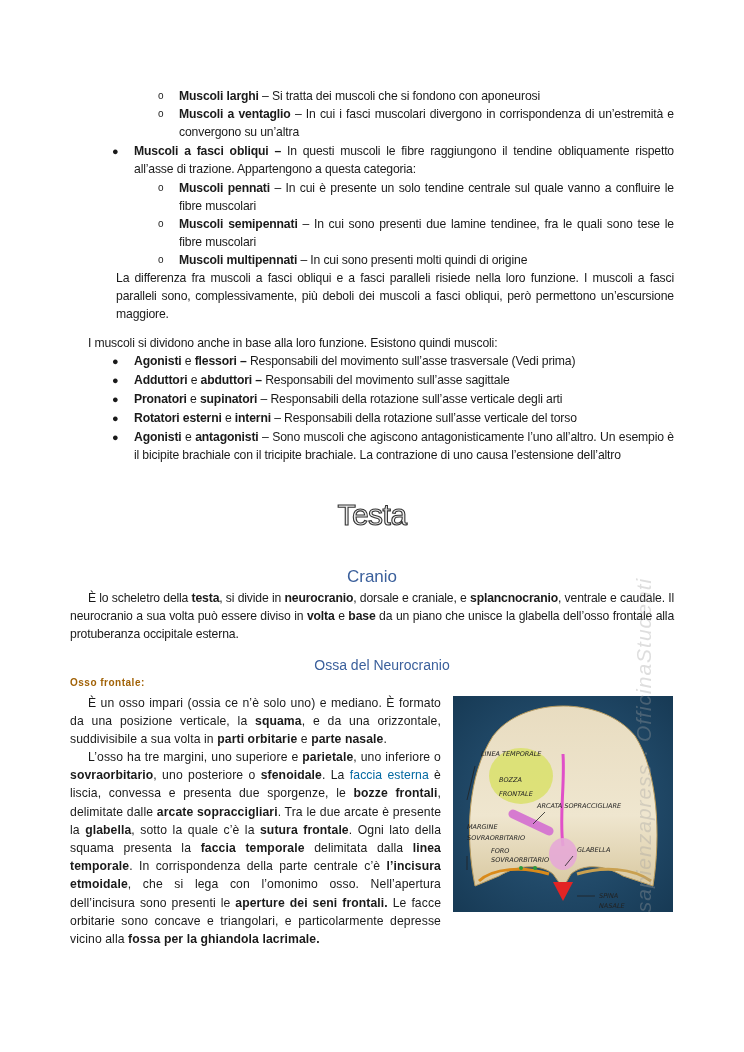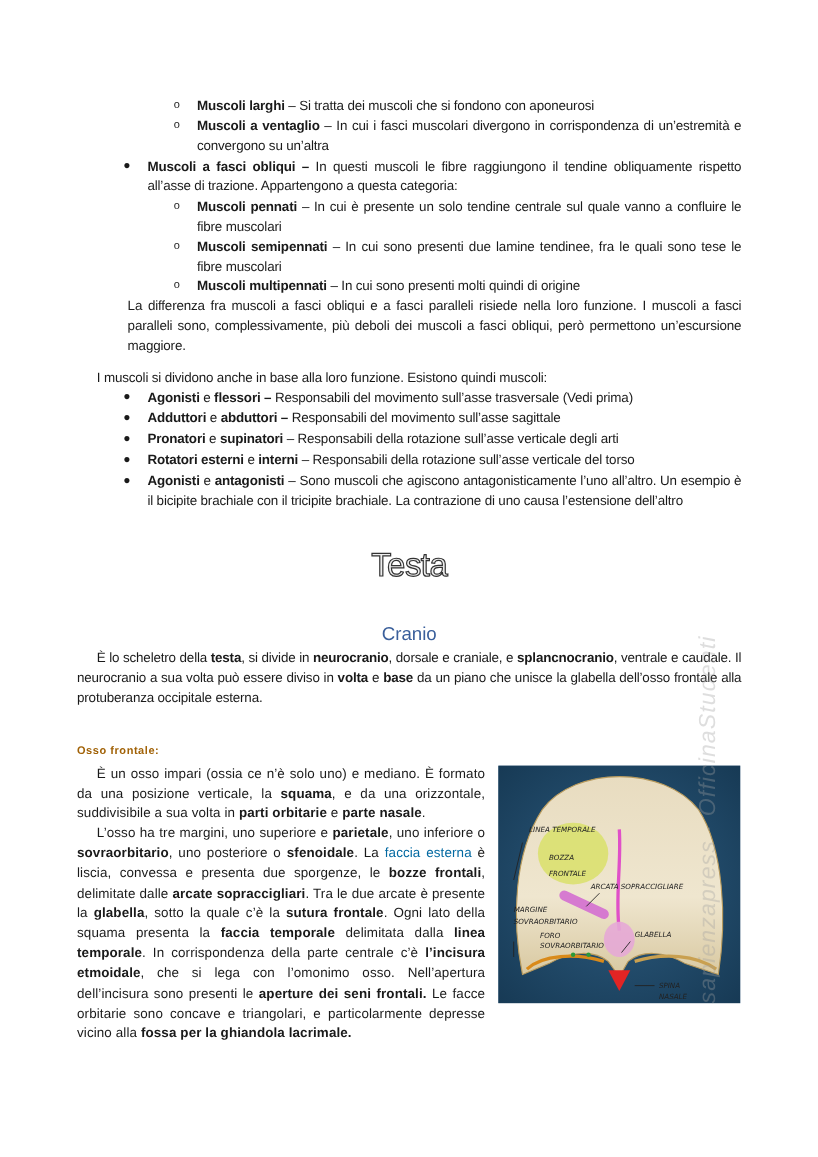--- a/index.html
+++ b/index.html
@@ -89,20 +89,21 @@
   <div class="bul txt just" style="top:428px;">
     <span class="mark">●</span>
     <div class="body"><b>Agonisti</b><span> e </span><b>antagonisti</b><span> – Sono muscoli che agiscono antagonisticamente l’uno all’altro. Un esempio è il bicipite brachiale con il tricipite brachiale. La contrazione di uno causa l’estensione dell’altro</span></div>
   </div>
 
   <div class="h1">Testa</div>
 
   <div class="h2">Cranio</div>
   <div class="p txt just" style="left:70px; width:604px; top:589px; text-indent:18px;"><span>È lo scheletro della </span><b>testa</b><span>, si divide in </span><b>neurocranio</b><span>, dorsale e craniale, e </span><b>splancnocranio</b><span>, ventrale e caudale. Il neurocranio a sua volta può essere diviso in </span><b>volta</b><span> e </span><b>base</b><span> da un piano che unisce la glabella dell’osso frontale alla protuberanza occipitale esterna.</span></div>
 
+  <div class="h3">Ossa del Neurocranio</div>
   <div class="red">Osso frontale:</div>
 
   <div class="p txt just" style="left:70px; width:371px; top:694px; text-indent:18px; letter-spacing:0.1px;"><span>È un osso impari (ossia ce n’è solo uno) e mediano. È formato da una posizione verticale, la </span><b>squama</b><span>, e da una orizzontale, suddivisibile a sua volta in </span><b>parti orbitarie</b><span> e </span><b>parte nasale</b><span>.</span></div>
 
   <div class="p txt just" style="left:70px; width:371px; top:748px; text-indent:18px; letter-spacing:0.1px;"><span>L’osso ha tre margini, uno superiore e </span><b>parietale</b><span>, uno inferiore o </span><b>sovraorbitario</b><span>, uno posteriore o </span><b>sfenoidale</b><span>. La </span><span class="blue">faccia esterna</span><span> è liscia, convessa e presenta due sporgenze, le </span><b>bozze frontali</b><span>, delimitate dalle </span><b>arcate sopraccigliari</b><span>. Tra le due arcate è presente la </span><b>glabella</b><span>, sotto la quale c’è la </span><b>sutura frontale</b><span>. Ogni lato della squama presenta la </span><b>faccia temporale</b><span> delimitata dalla </span><b>linea temporale</b><span>. In corrispondenza della parte centrale c’è </span><b>l’incisura etmoidale</b><span>, che si lega con l’omonimo osso. Nell’apertura dell’incisura sono presenti le </span><b>aperture dei seni frontali.</b><span> Le facce orbitarie sono concave e triangolari, e particolarmente depresse vicino alla </span><b>fossa per la ghiandola lacrimale.</b></div>
 
   <div class="figure">
     <svg width="220" height="216" viewBox="0 0 220 216">
       <defs>
         <radialGradient id="bg" cx="50%" cy="50%" r="70%">

